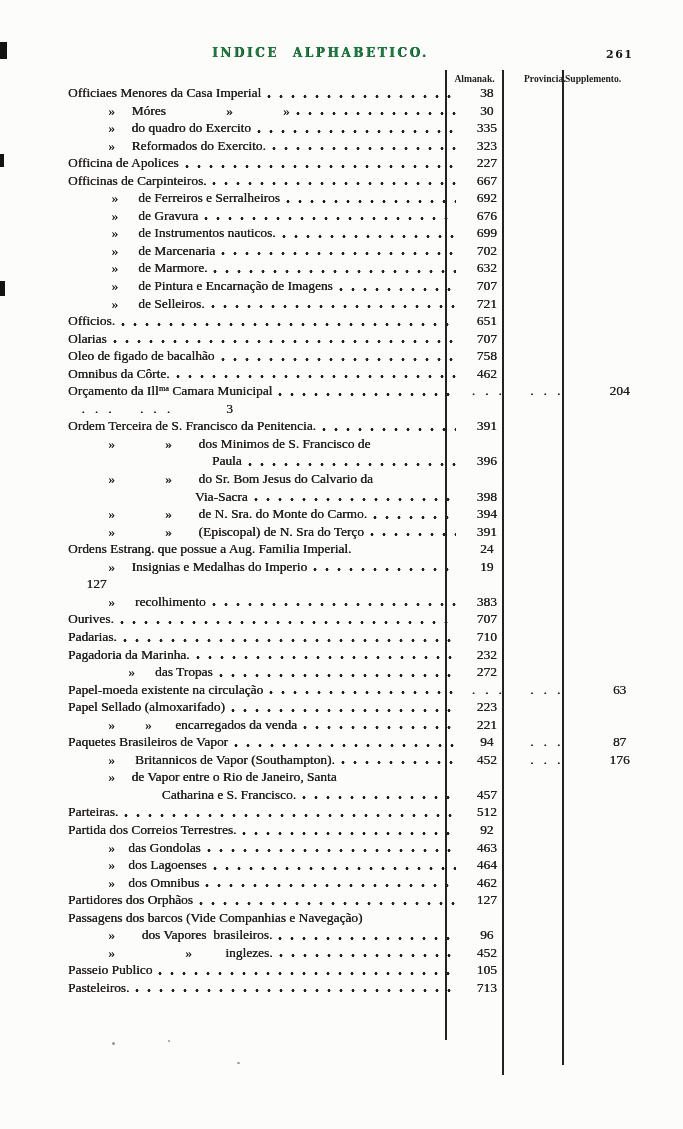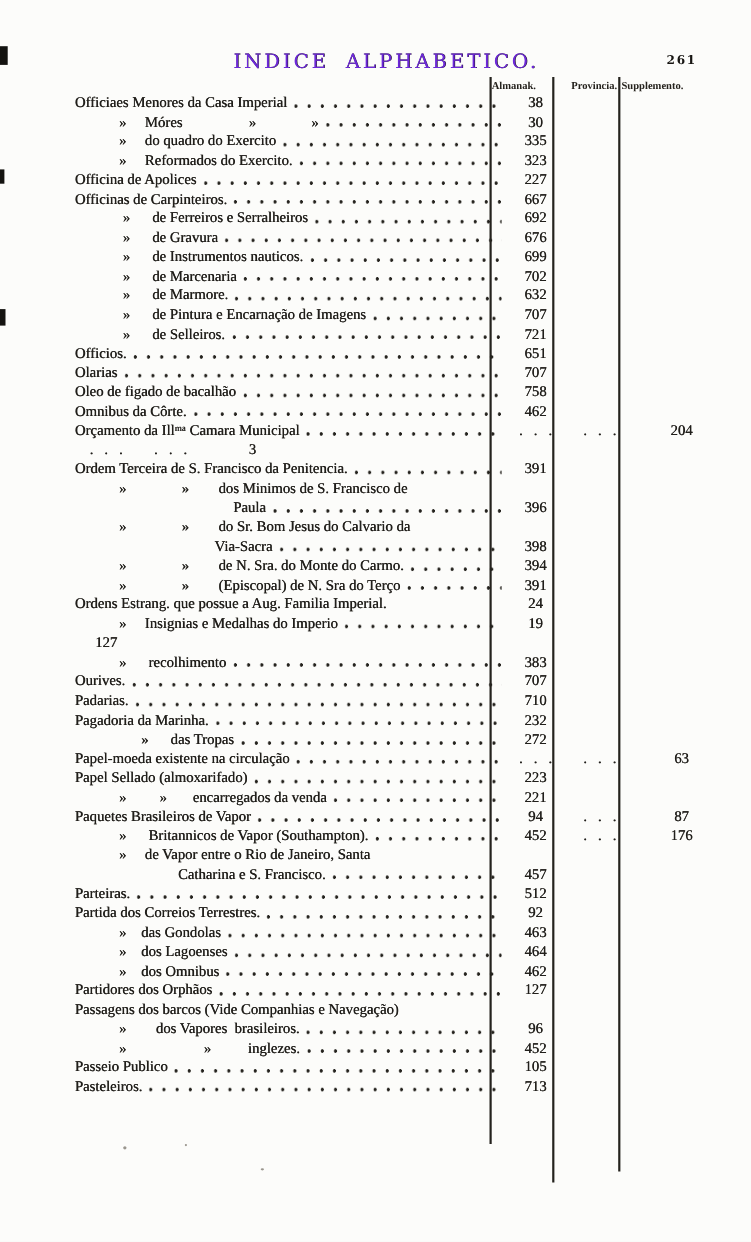--- a/index.html
+++ b/index.html
@@ -3,39 +3,39 @@
 <meta charset="utf-8">
 <style>
   html,body{margin:0;padding:0;background:#e8e8e6;}
   .page{
     position:relative; width:683px; height:1129px; margin:0 auto;
     background:#fcfcfa; overflow:hidden; color:#211f1b;
     font-family:"Liberation Serif", serif;
   }
   .page-title{
     position:absolute; top:46px; left:212px;
-    font-family:"DejaVu Serif", serif; font-weight:normal; font-size:18px;
-    letter-spacing:2.6px; word-spacing:7px; color:#6d28d9;
+    font-family:"DejaVu Serif", serif; font-weight:bold; font-size:12px;
+    letter-spacing:2.6px; word-spacing:7px; color:#15803d;
     text-shadow:0.4px 0 0 #171512;
   }
   .page-number{
     position:absolute; top:48px; left:606px;
     font-family:"DejaVu Serif", serif; font-weight:bold; font-size:11px;
     letter-spacing:1.5px; color:#171512;
   }
   .vrule{position:absolute; width:1.6px; background:#24221d;}
   .vrule.r1{left:445px; top:70px; height:970px;}
   .vrule.r2{left:502px; top:70px; height:1005px;}
   .vrule.r3{left:562px; top:70px; height:995px;}
   .colhead{
     position:absolute; top:73px; font-weight:bold; font-size:9.6px;
     color:#25221d; white-space:nowrap;
   }
-  .colhead.c1{left:447px; width:55px; text-align:left;}
-  .colhead.c2{left:504px; width:57px; text-align:right;}
+  .colhead.c1{left:447px; width:55px; text-align:center;}
+  .colhead.c2{left:524px; width:57px; text-align:left;}
   .colhead.c3{left:565px; width:116px; text-align:left;}
   .rows{position:absolute; left:68px; top:84px; width:628px;}
   .row{
     display:flex; align-items:flex-end; height:17.55px;
     font-size:13.4px; line-height:17.55px; color:#211f1b;
     text-shadow:0.3px 0 0 #211f1b;
   }
   .entry{width:391px; display:flex; align-items:flex-end; overflow:hidden;}
   .t{white-space:pre; flex:0 0 auto;}
   .leader{

